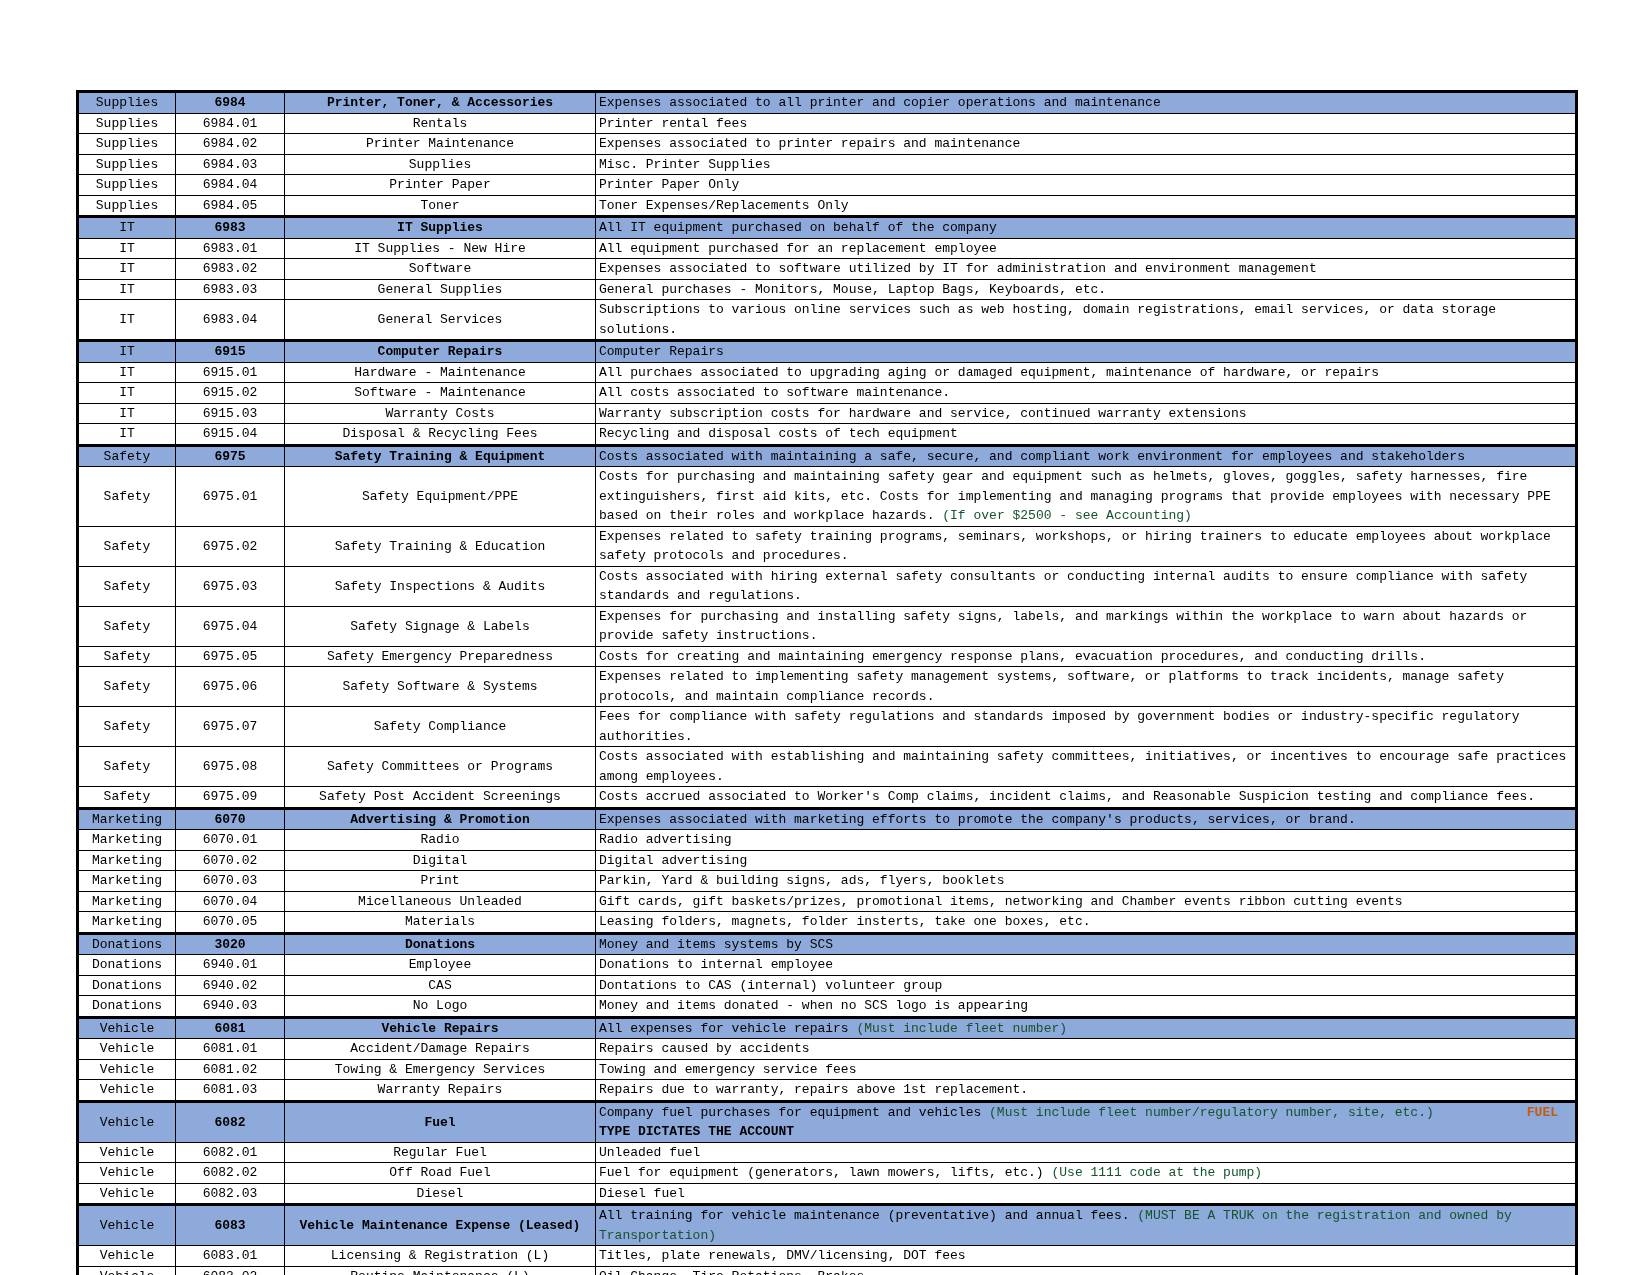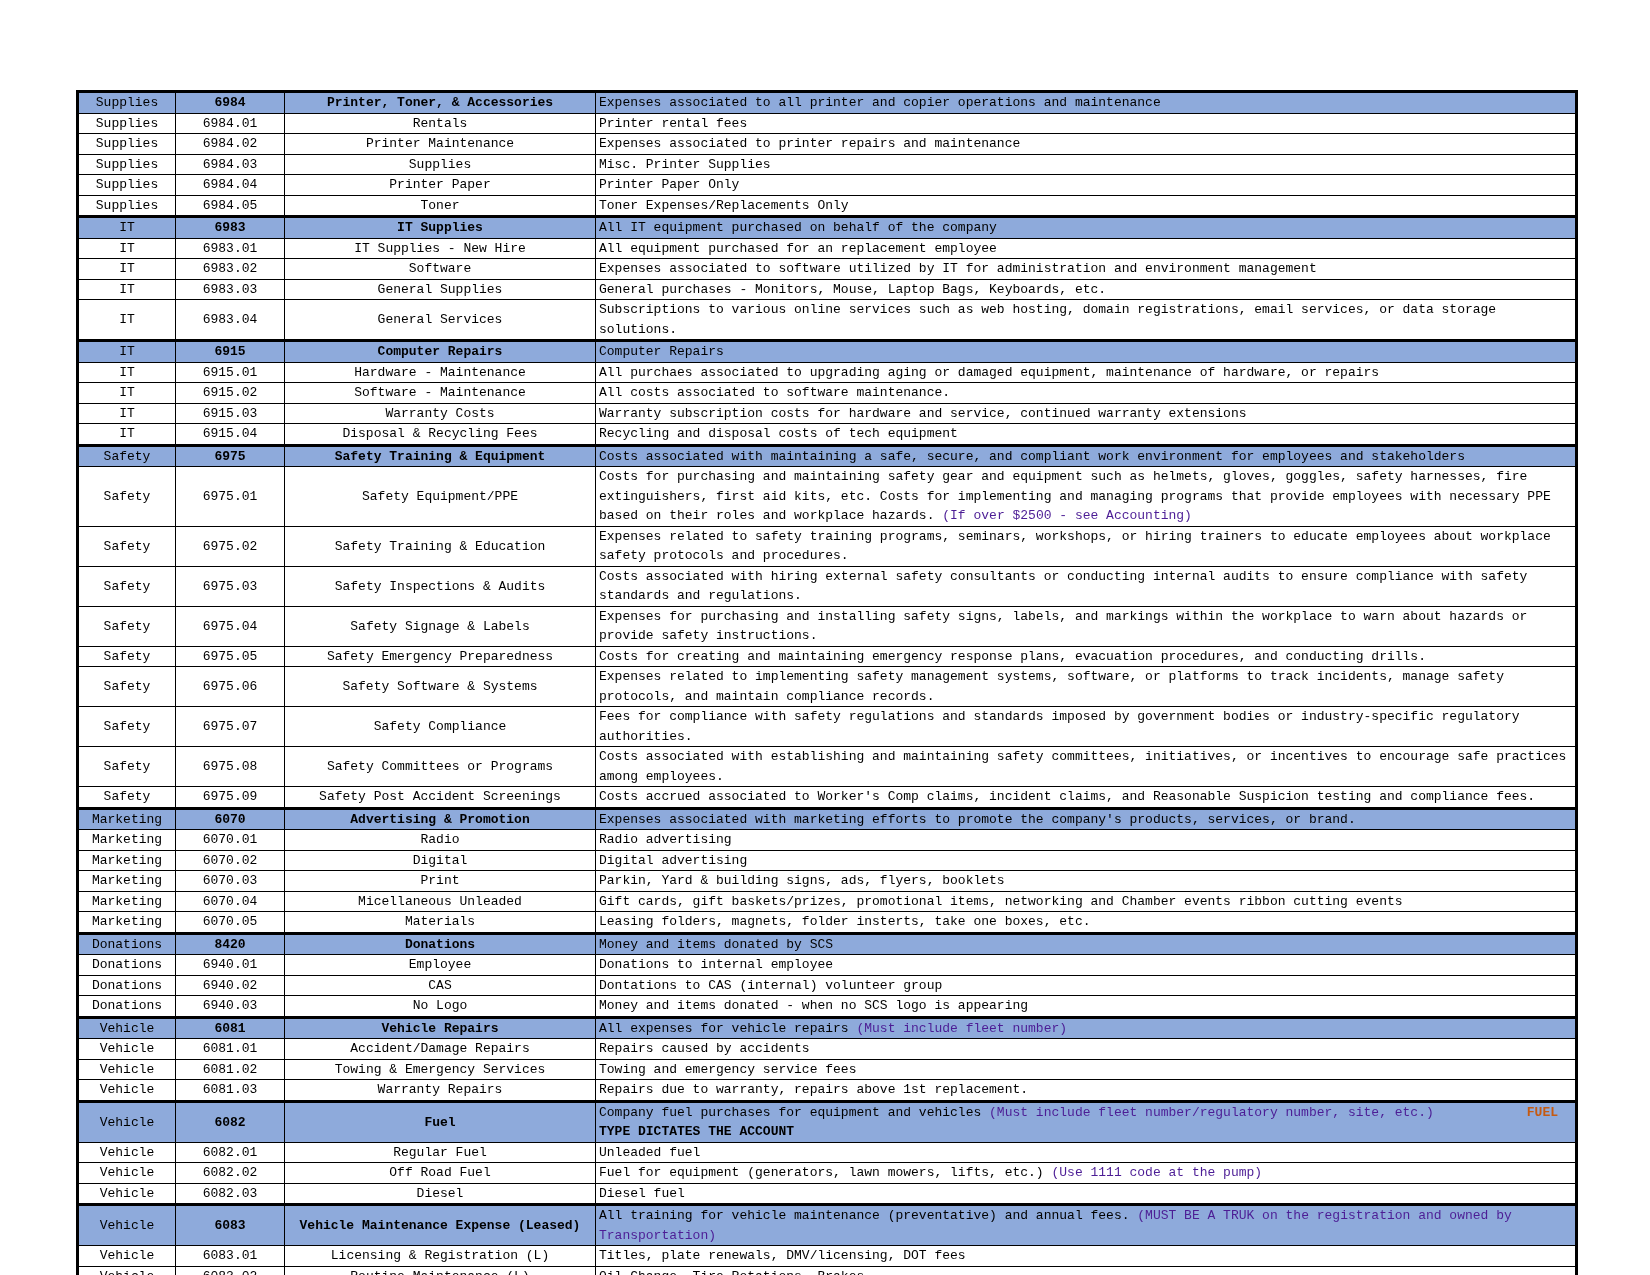--- a/index.html
+++ b/index.html
@@ -11,21 +11,21 @@
   td { border:1px solid #000; padding:0 3px; height:19px; line-height:19px;
        white-space:nowrap; overflow:hidden; }
   td.c1, td.c2, td.c3 { text-align:center; }
   td.c4 { text-align:left; white-space:normal; line-height:19.5px; }
   tr.hdr td { background:#8eaadb; }
   tr.hdr td.c2, tr.hdr td.c3 { font-weight:bold; }
   tr.hdr { border-top:3px solid #000; }
   tr.first { border-top:none; }
   tr.tall2 td { height:39px; }
   tr.tall3 td { height:58px; }
-  .note { color:#4c1d95; }
+  .note { color:#14532d; }
   .note-bold { color:#000000; font-weight:bold;margin-top:28px; }
   .fuel-right { float:right; color:#c55a11; font-weight:bold; padding-right:14px; }
 </style>
 </head>
 <body>
 
 <div id="sheet">
   <table>
     <colgroup>
       <col style="width:97px">
@@ -227,23 +227,23 @@
         </tr>
       <tr>
           <td class="c1">Marketing</td>
           <td class="c2">6070.05</td>
           <td class="c3">Materials</td>
           <td class="c4">Leasing folders, magnets, folder insterts, take one boxes, etc.</td>
         </tr>
 
       <tr class="hdr">
           <td class="c1">Donations</td>
-          <td class="c2">8420</td>
+          <td class="c2">3020</td>
           <td class="c3">Donations</td>
-          <td class="c4">Money and items donated by SCS</td>
+          <td class="c4">Money and items systems by SCS</td>
         </tr>
       <tr>
           <td class="c1">Donations</td>
           <td class="c2">6940.01</td>
           <td class="c3">Employee</td>
           <td class="c4">Donations to internal employee</td>
         </tr>
       <tr>
           <td class="c1">Donations</td>
           <td class="c2">6940.02</td>

